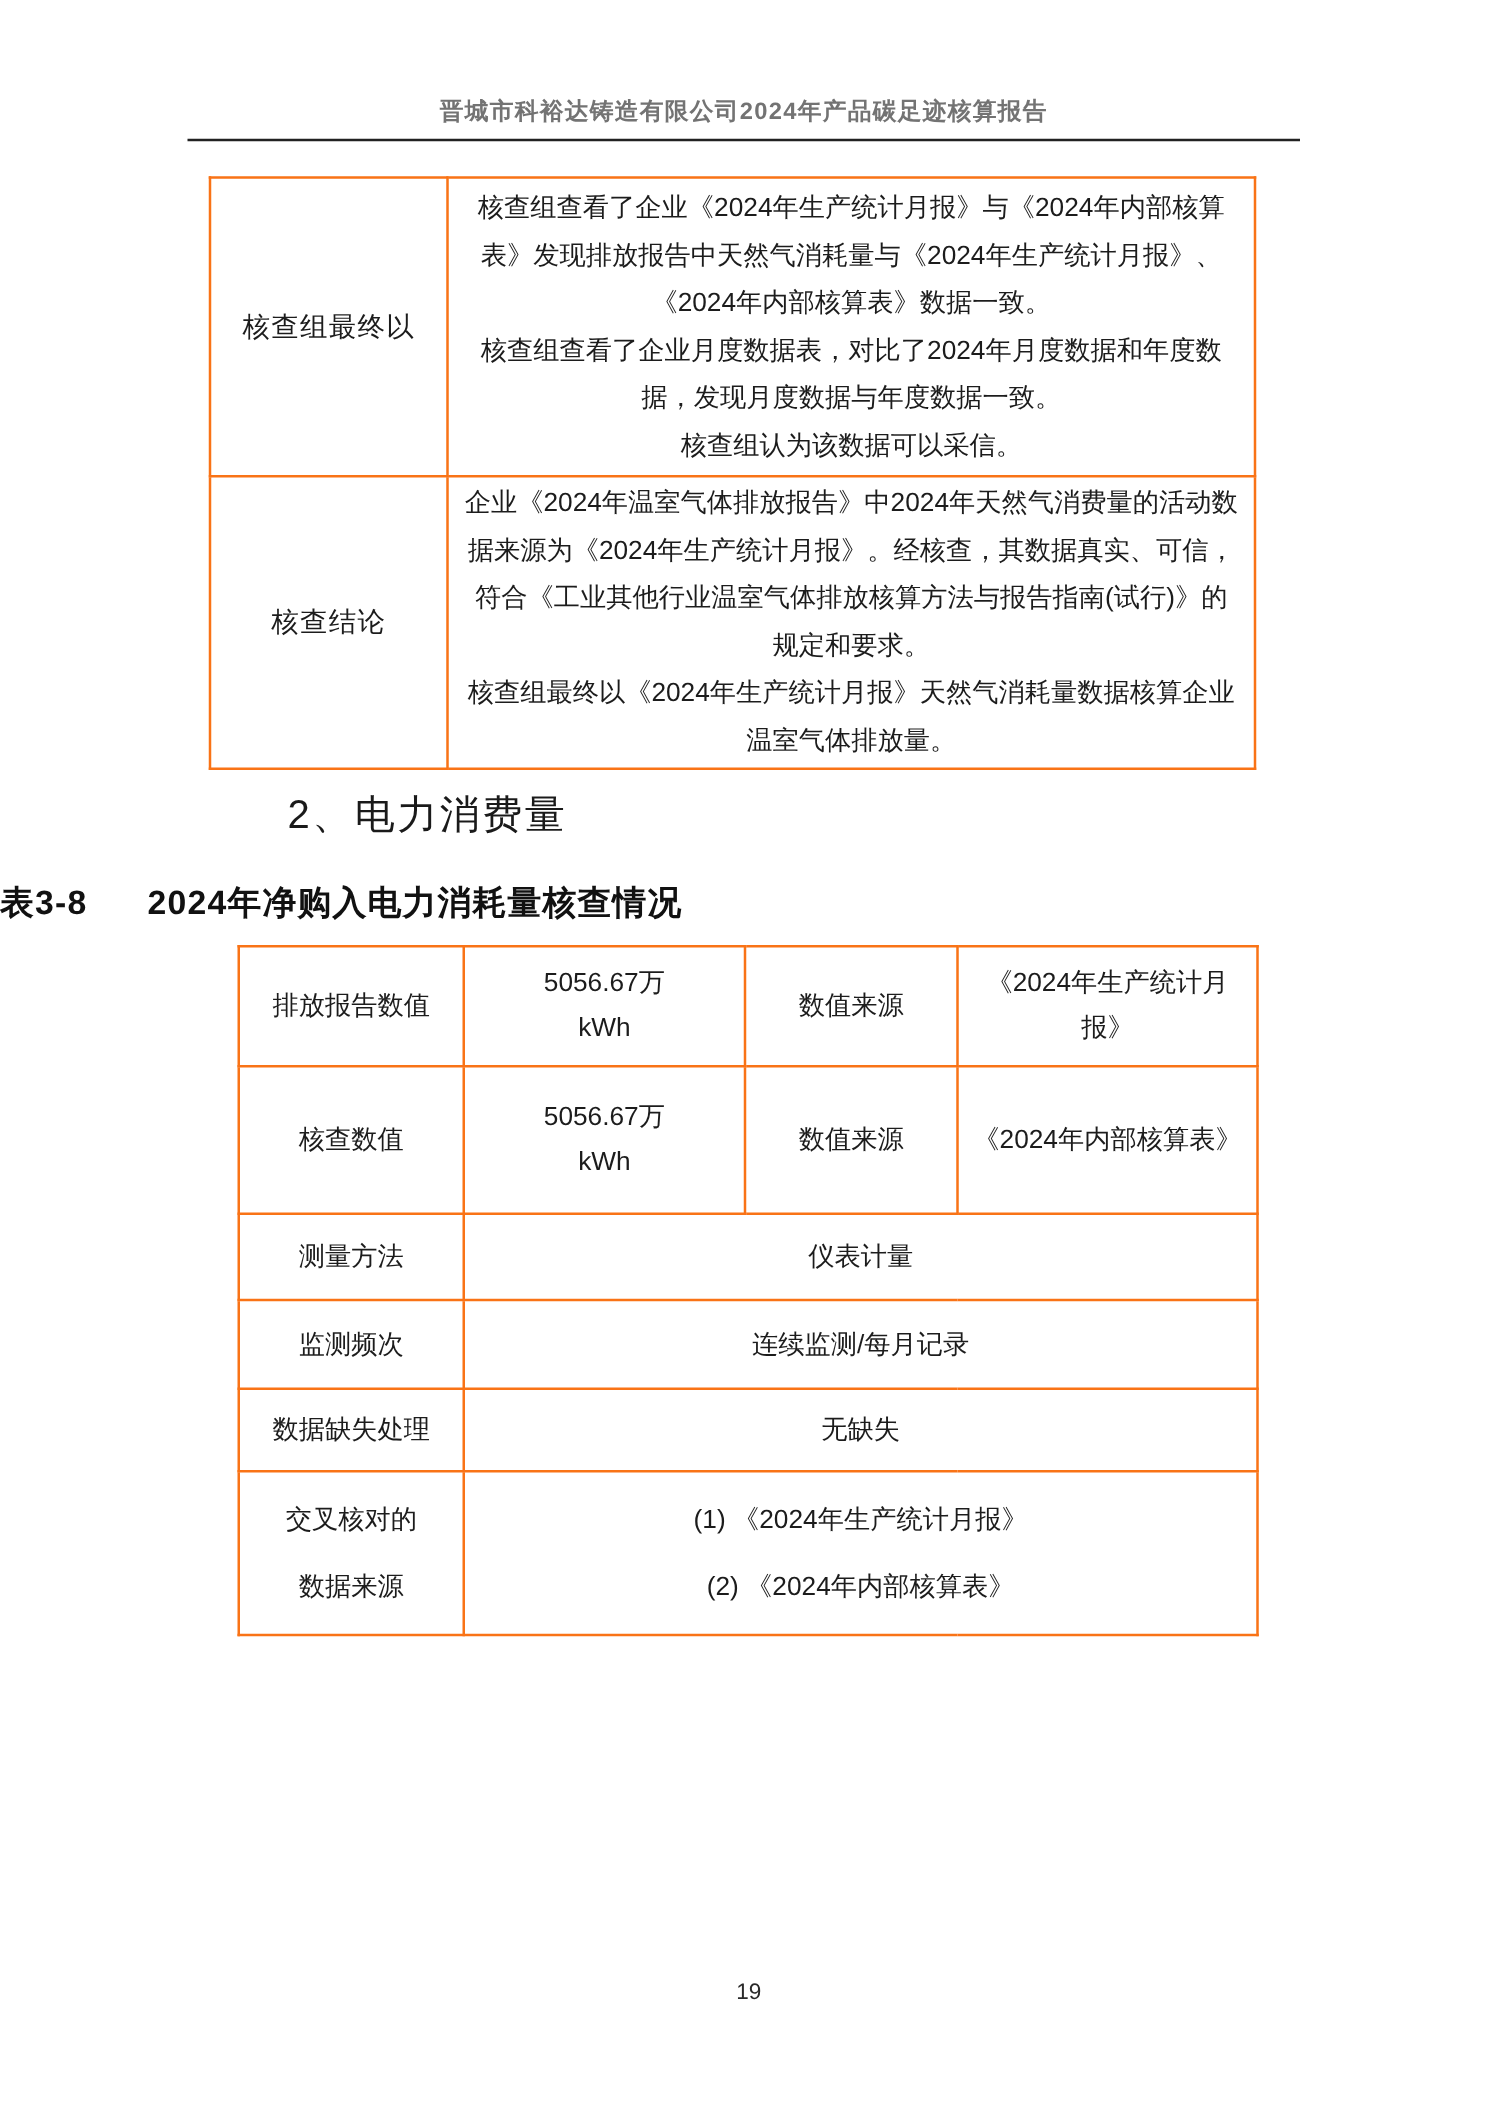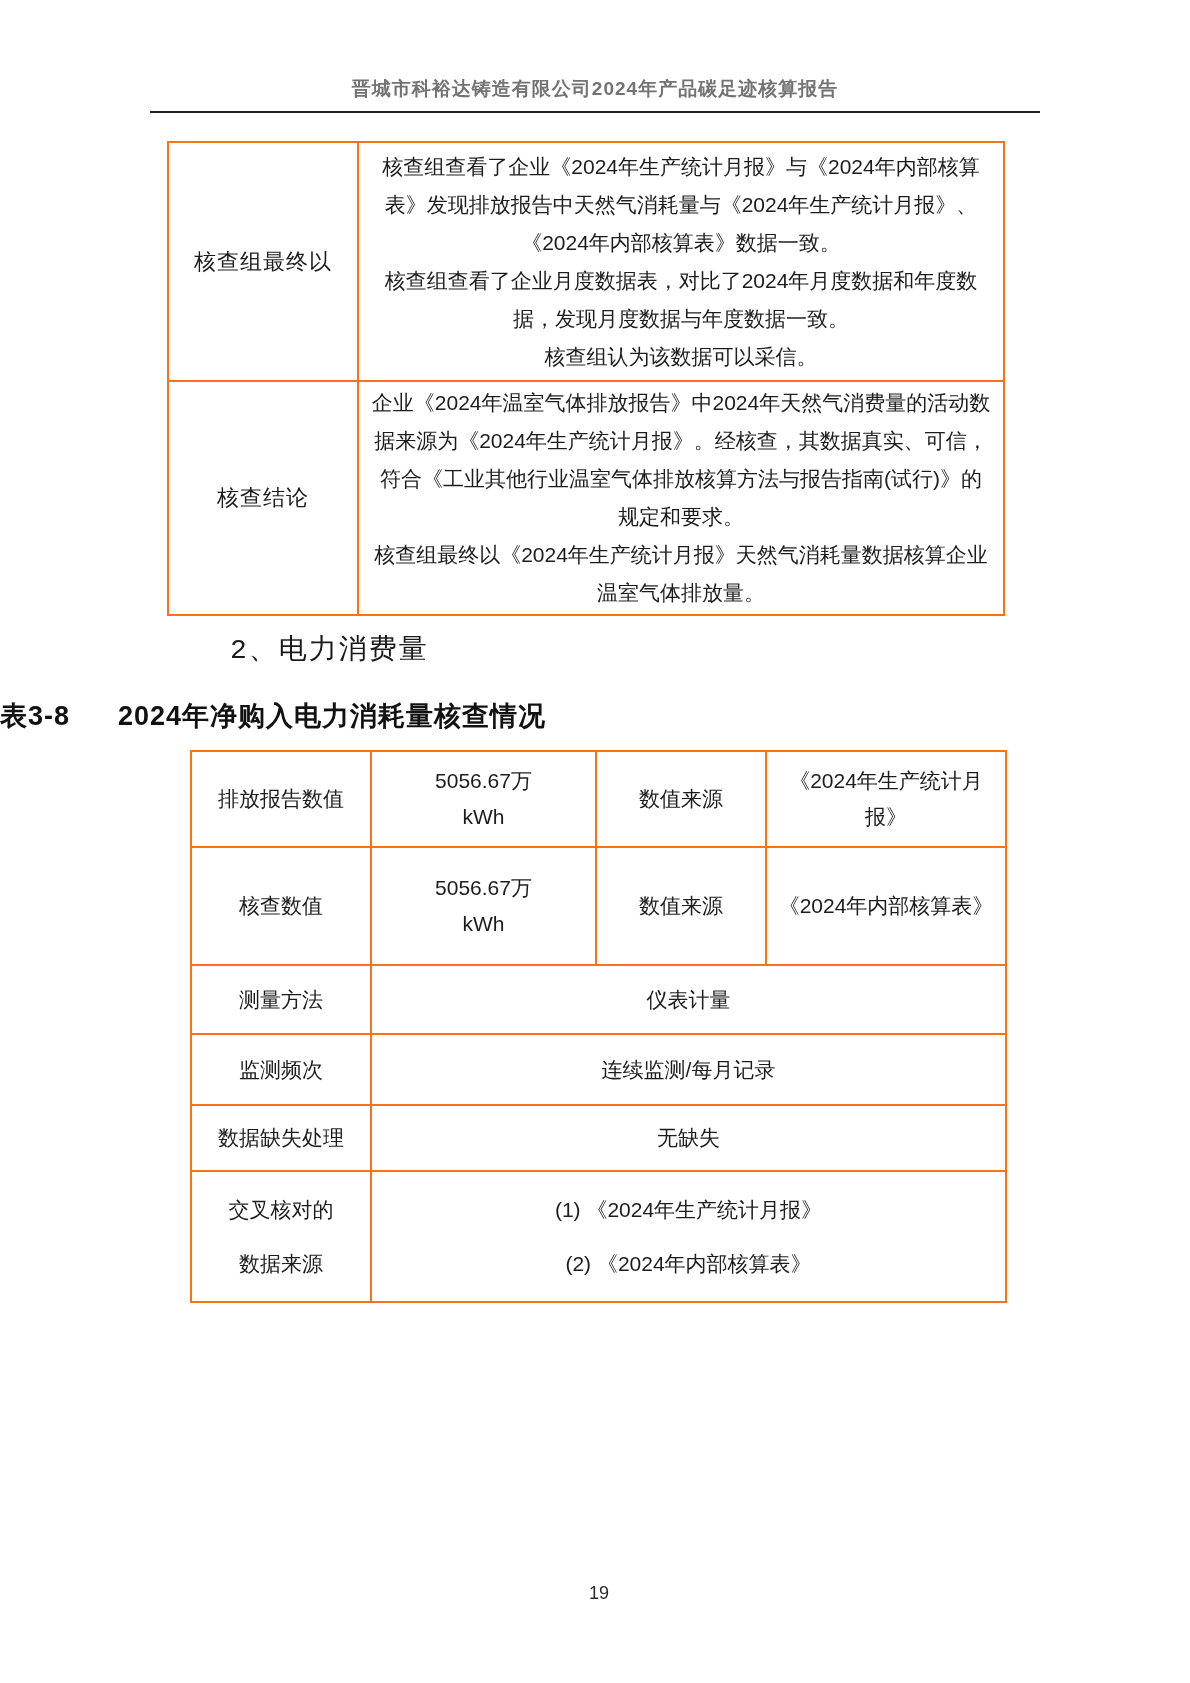--- a/index.html
+++ b/index.html
@@ -60,25 +60,24 @@
     text-align: center;
     line-height: 38px;
   }
   .t1 tr.r1 td { height: 233px; }
   .t1 tr.r2 td { height: 187px; }
   .t1 p { margin: 0; }
 
   
   .section-heading {
     margin: 14px 12px 0 230px;
-    font-size: 28px;
+    font-size: 32px;
     font-weight: 400;
     color: #1a1a1a;
     letter-spacing: 2px;
-    font-family: Liberation Mono, monospace;
   }
 
   
   .t2-caption {
     margin-top: 30px;
     display: flex;
     justify-content: flex-start;
     gap: 48px;
     font-size: 27px;
     font-weight: 700;

